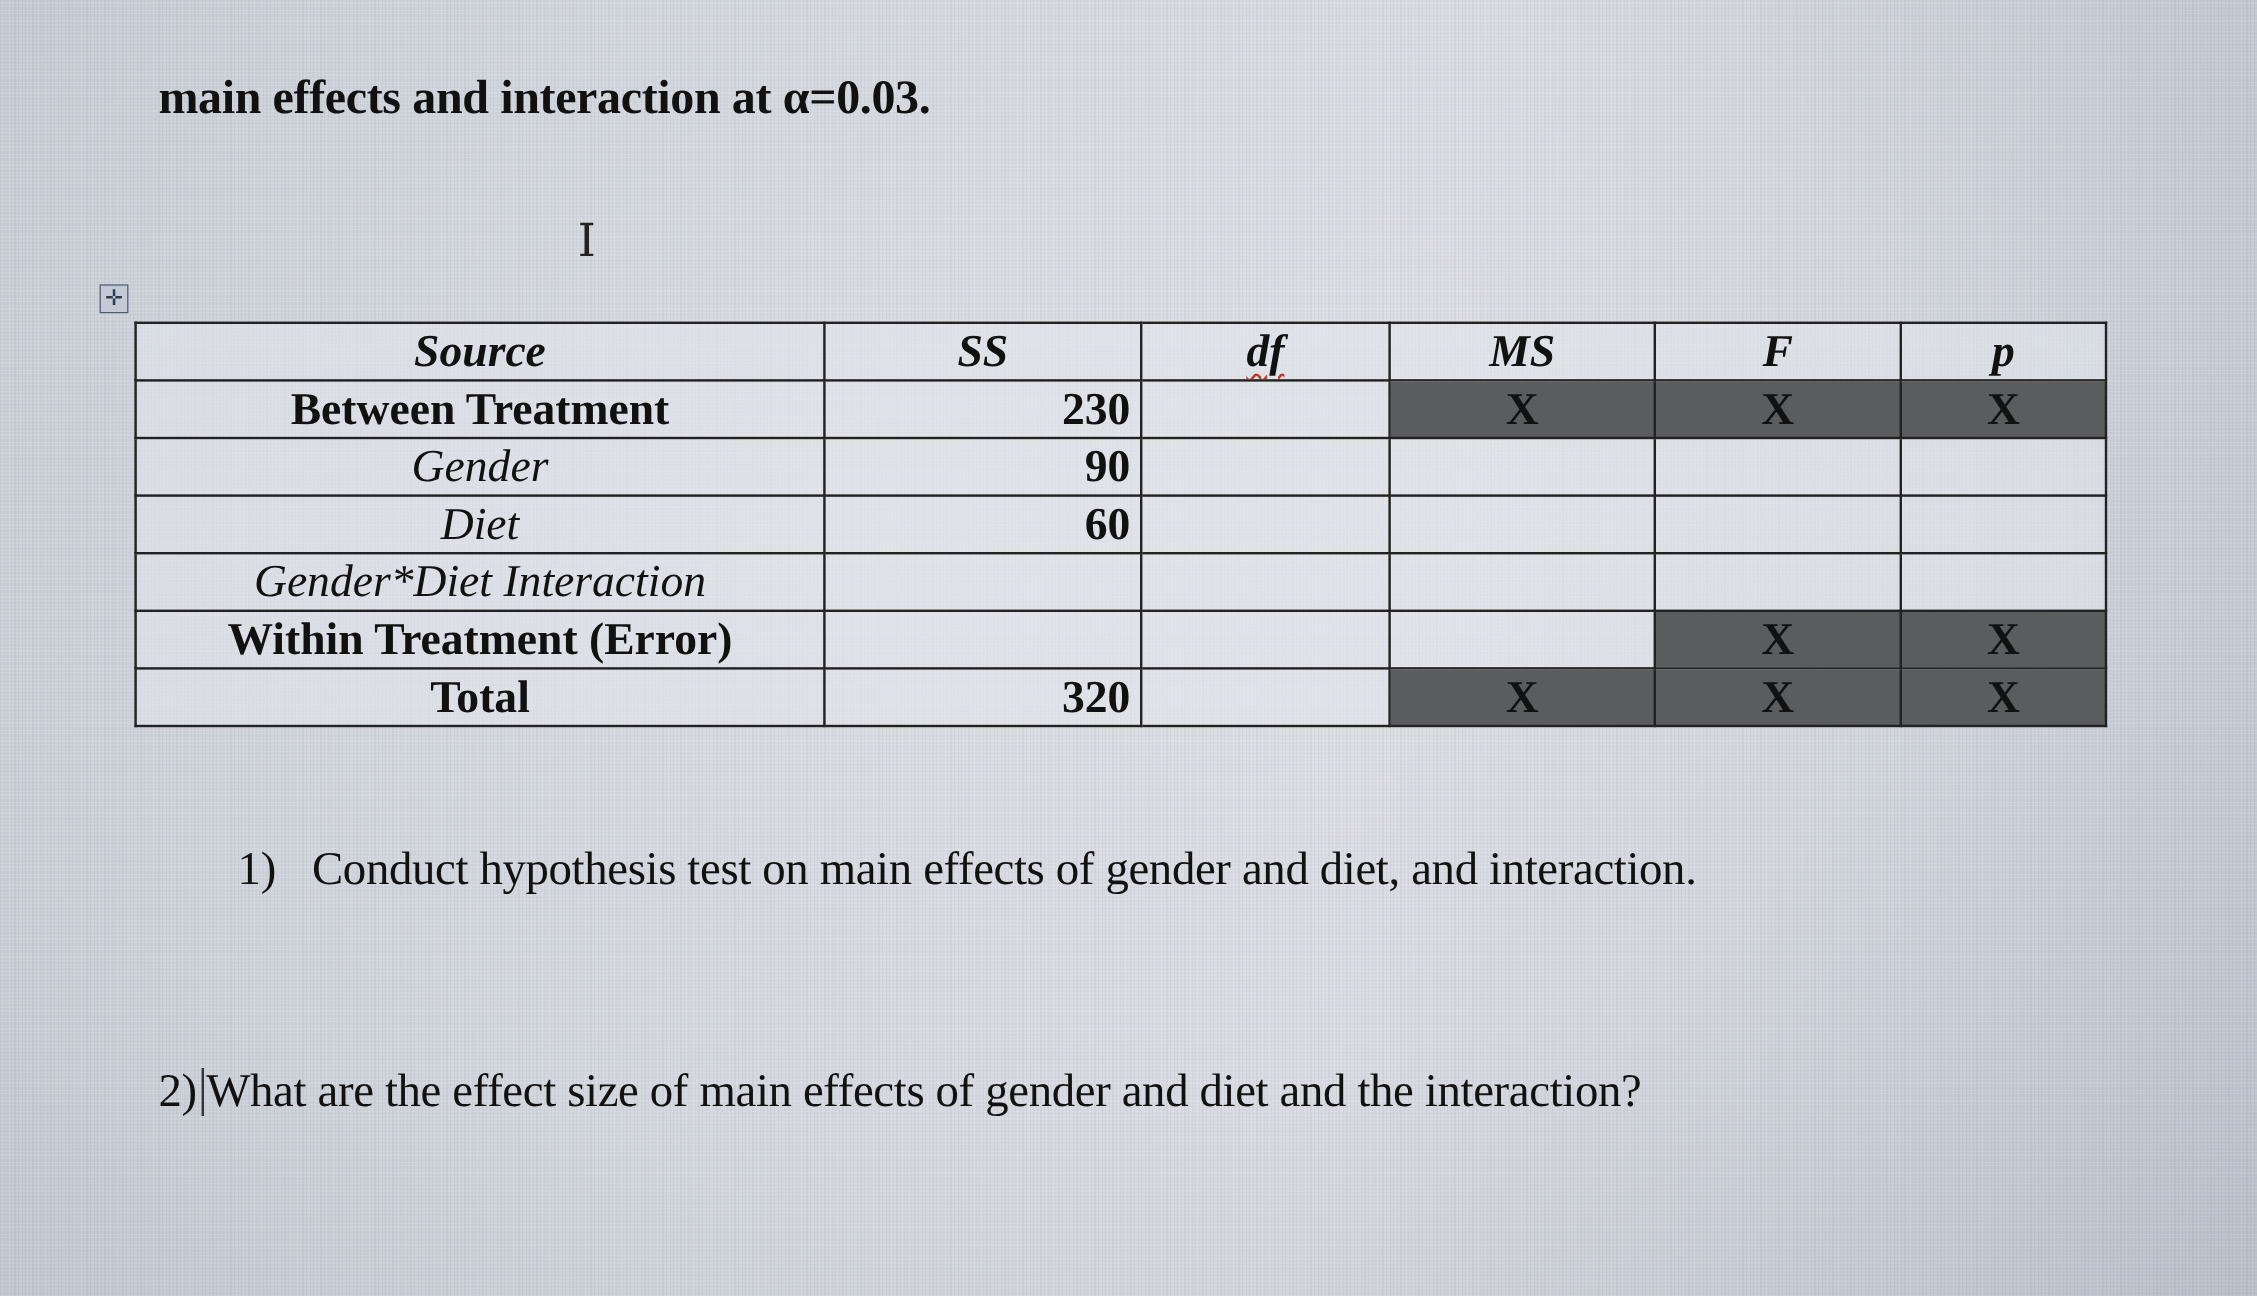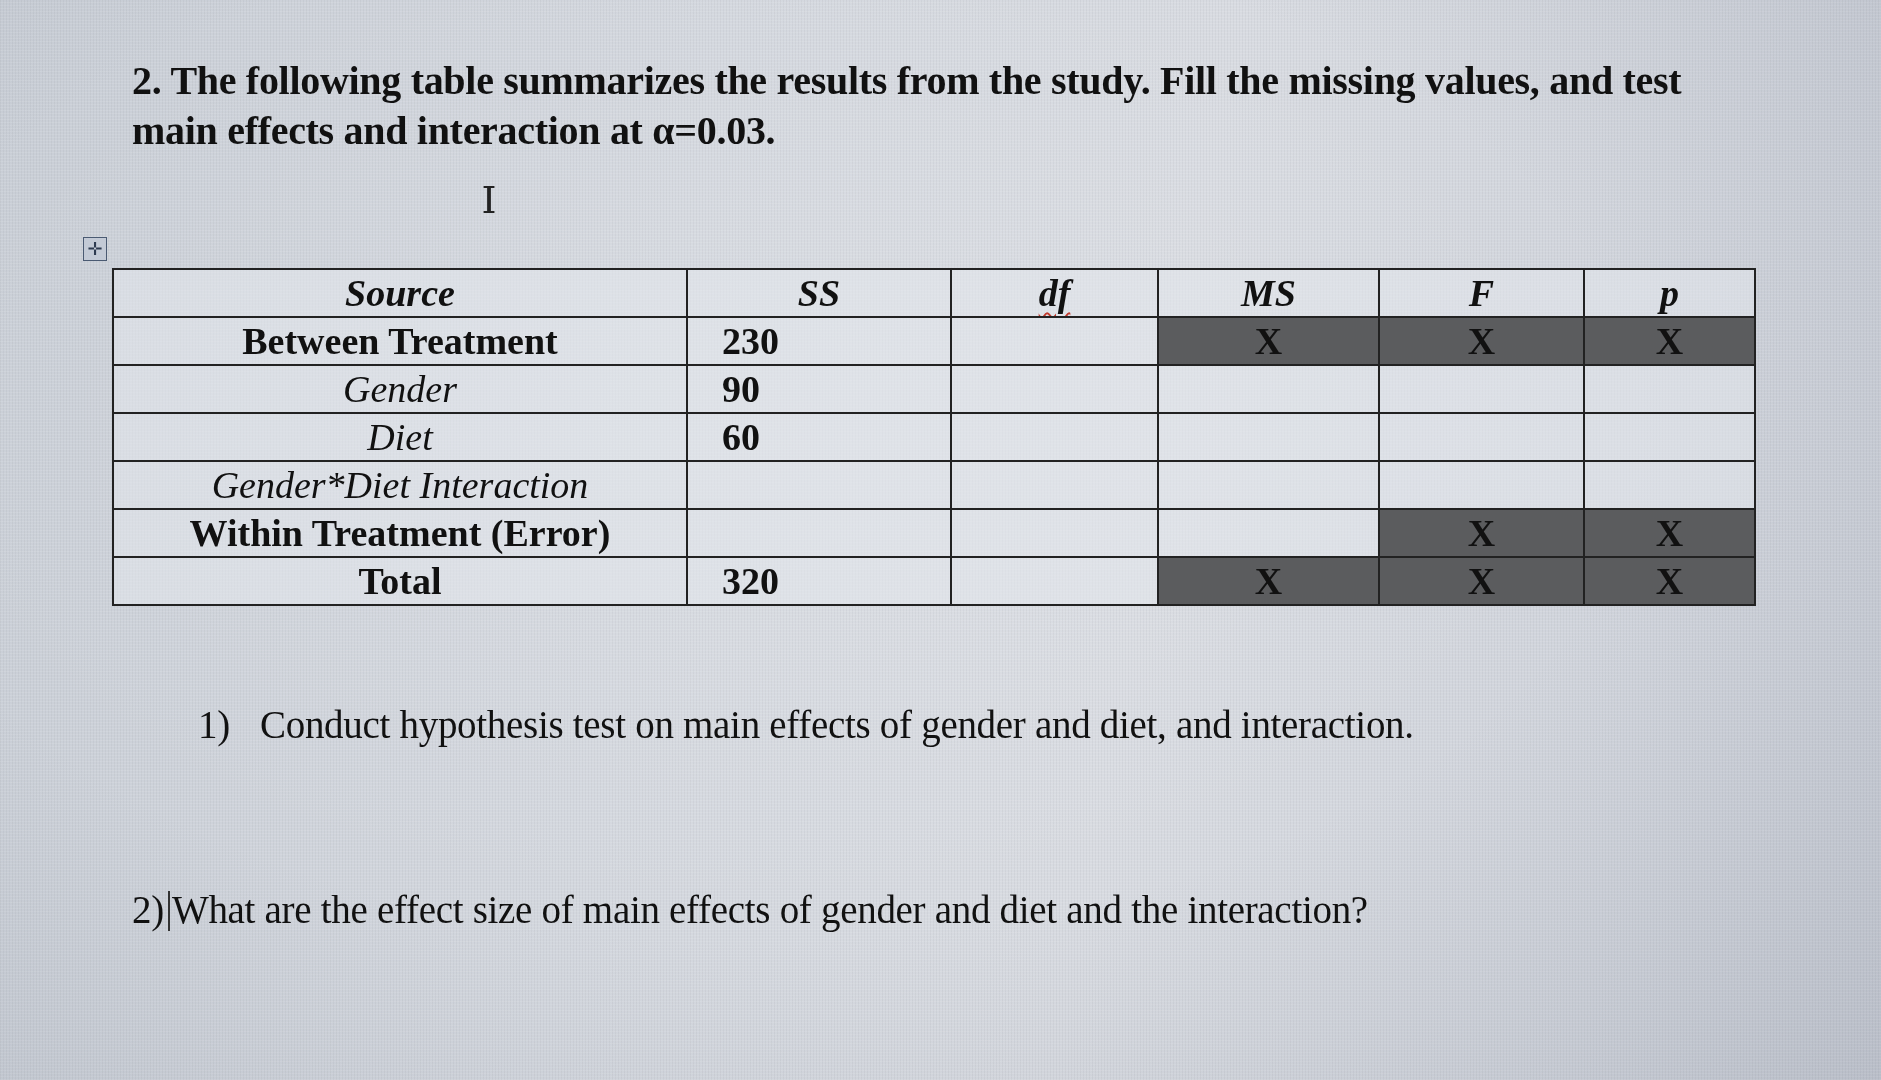--- a/index.html
+++ b/index.html
@@ -32,53 +32,52 @@
     border:1px solid #4a5a72; background:#c3cad6; box-sizing:border-box;
     display:flex; align-items:center; justify-content:center;
     font-family:"DejaVu Sans", sans-serif; font-size:18px; color:#2d3a50; line-height:1;
   }
   table.anova {
     position:absolute; left:112px; top:268px;
     border-collapse:collapse; table-layout:fixed;
     font-size:38px; line-height:1;
   }
   table.anova td, table.anova th {
-    border:2px solid #222; height:48px; padding:0 34px; box-sizing:border-box;
+    border:2px solid #222; height:48px; padding:0 8px; box-sizing:border-box;
     background: rgba(228,231,236,0.55);
     white-space:nowrap; overflow:hidden;
   }
   table.anova th { font-style:italic; font-weight:bold; text-align:center; }
   .c-src { width:574px; }
   .c-ss  { width:264px; }
   .c-df  { width:207px; }
   .c-ms  { width:221px; }
   .c-f   { width:205px; }
   .c-p   { width:171px; }
   td.src-bold { font-weight:bold; text-align:center; }
   td.src-sub  { font-weight:normal; text-align:center;font-style:italic; }
-  td.num { font-weight:bold; text-align:left; }
+  td.num { font-weight:bold; text-align:right; }
   td.dark { background:#5b5c5e !important; text-align:center; font-weight:bold; color:#111; }
   .df-head { text-decoration: underline wavy #c0392b; text-underline-offset:6px; text-decoration-thickness:2px;margin-top:24px; }
   .q1 {
     position:absolute; left:198px; top:700px; font-size:39px; line-height:50px; letter-spacing:-0.3px;
   }
   .q1 .num-label { display:inline-block; width:62px; }
   .q2 {
     position:absolute; left:132px; top:885px; font-size:39px; line-height:50px; letter-spacing:-0.3px;text-align:center;
   }
   .caret { display:inline-block; width:2px; height:40px; background:#333; vertical-align:-8px; margin:0 2px 0 4px; }
 </style>
 </head>
 <body>
 
 <div class="screen-texture"></div>
 <div class="vignette"></div>
 
 <div class="prompt">
-  <div>2. The following table summarizes the results from the study. Fill the missing values, and test</div>
   <div>main effects and interaction at α=0.03.</div>
 </div>
 
 <div class="ibeam">I</div>
 
 <div class="move-handle">✛</div>
 
 <table class="anova">
   <colgroup>
     <col class="c-src">

